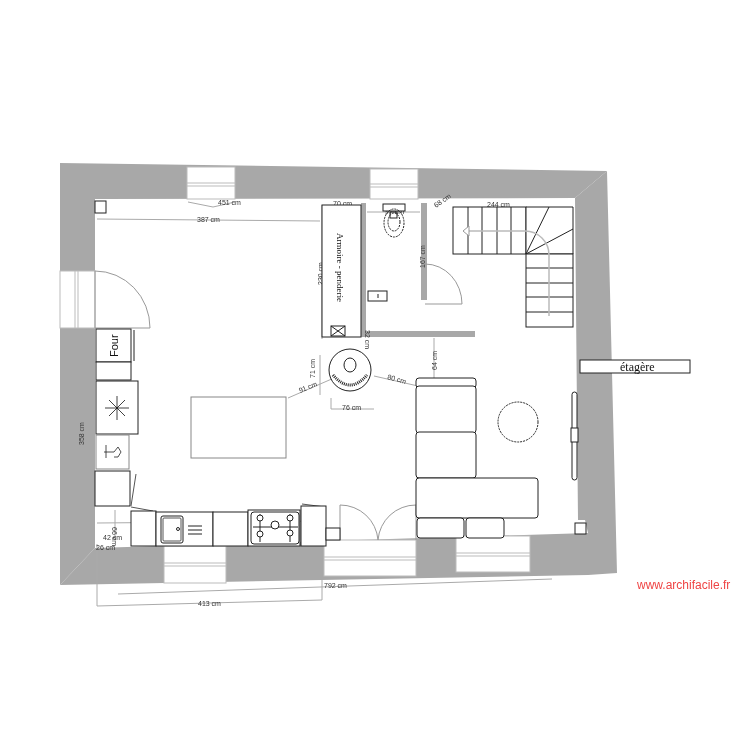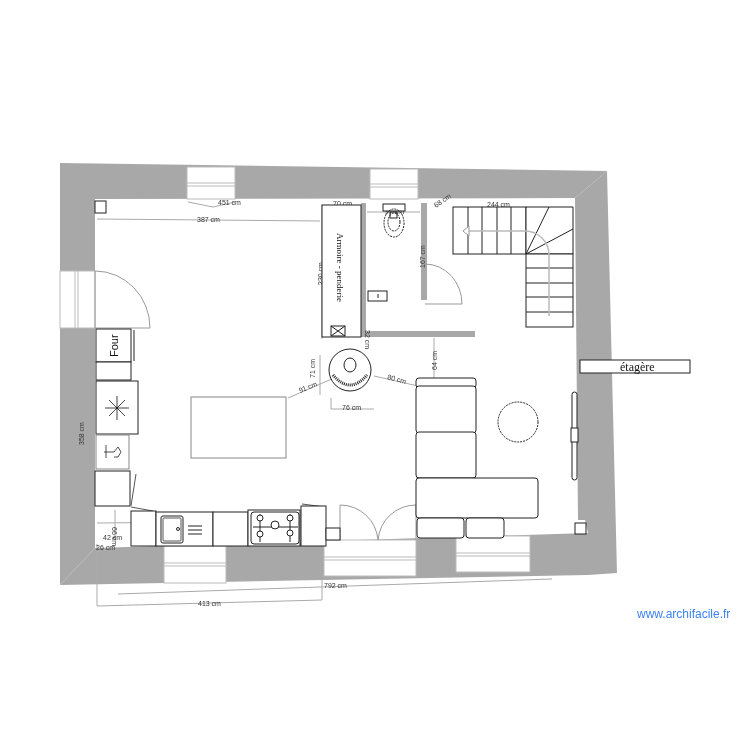--- a/index.html
+++ b/index.html
@@ -6,21 +6,21 @@
   body { width: 750px; height: 750px; position: relative; overflow: hidden; font-family: "Liberation Sans", sans-serif; }
   svg { position: absolute; left: 0; top: 0; }
   .dim { font-family: "Liberation Sans", sans-serif; font-size: 7px; fill: #333333; }
   .dimline { stroke: #aaaaaa; stroke-width: 1; fill: none; }
   .wall { fill: #a8a8a8; }
   .furn { fill: #ffffff; stroke: #222222; stroke-width: 1; }
   .furn-light { fill: #ffffff; stroke: #888888; stroke-width: 1; }
   .door-arc { fill: none; stroke: #999999; stroke-width: 1; }
   .window { fill: #ffffff; stroke: #bbbbbb; stroke-width: 1; }
   .label-serif { font-family: "Liberation Serif", serif; fill: #111111; }
-  .watermark { position: absolute; left: 637px; top: 607px; font-size: 12px; color: #3b82f6; font-family: "Liberation Sans", sans-serif; }
+  .watermark { position: absolute; left: 637px; top: 578px; font-size: 12px; color: #ef4444; font-family: "Liberation Sans", sans-serif; }
 </style>
 </head>
 <body>
 
 <svg width="750" height="750" viewBox="0 0 750 750" xmlns="http://www.w3.org/2000/svg">
 
   <g>
 
     <polygon class="wall" points="60,163 607,171 575,198 95,199 95,215 60,215"></polygon>
 

